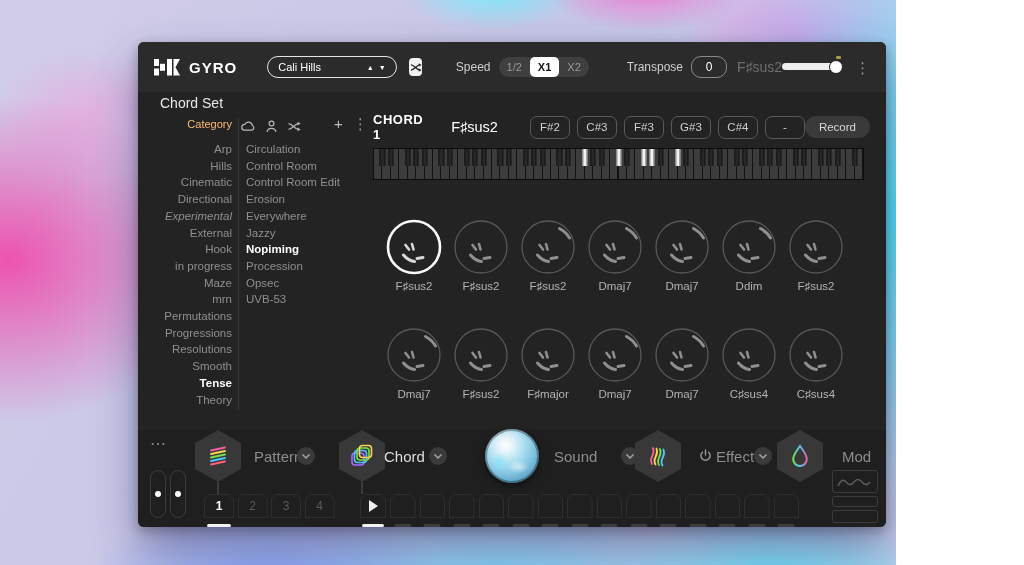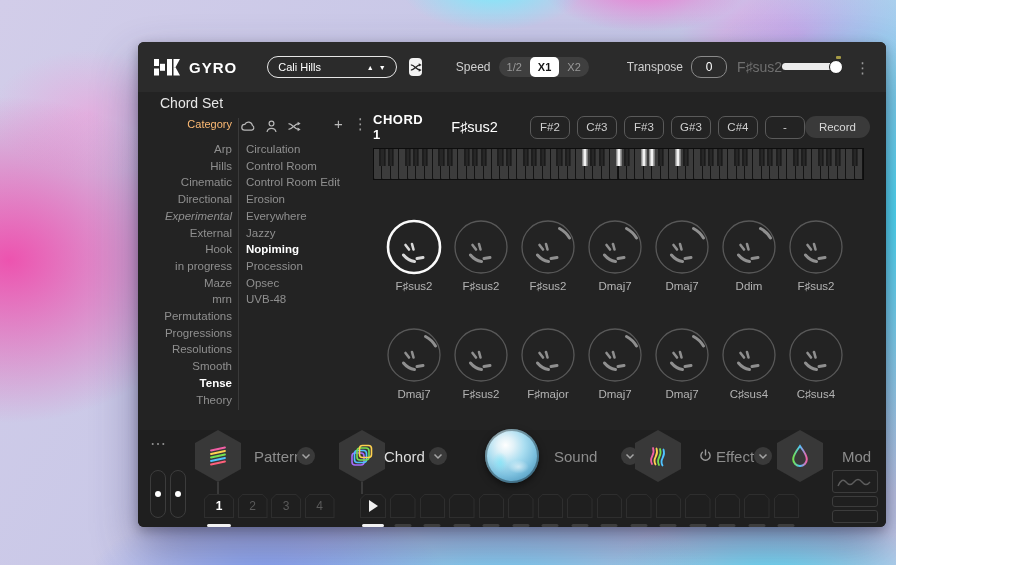--- a/index.html
+++ b/index.html
@@ -196,21 +196,21 @@
     <div class="preset-list" id="preset-list">
         <div class="preset-item">Circulation</div>
         <div class="preset-item">Control Room</div>
         <div class="preset-item">Control Room Edit</div>
         <div class="preset-item">Erosion</div>
         <div class="preset-item">Everywhere</div>
         <div class="preset-item">Jazzy</div>
         <div class="preset-item sel">Nopiming</div>
         <div class="preset-item">Procession</div>
         <div class="preset-item">Opsec</div>
-        <div class="preset-item">UVB-48</div>
+        <div class="preset-item">UVB-53</div>
       </div>
 
     <div class="chord-head">
       <span class="chord-slot-label">CHORD 1</span>
       <span class="chord-name">F♯sus2</span>
       <div class="note-btns" id="note-btns">
           <div class="note-btn">F#2</div>
           <div class="note-btn">C#3</div>
           <div class="note-btn">F#3</div>
           <div class="note-btn">G#3</div>

